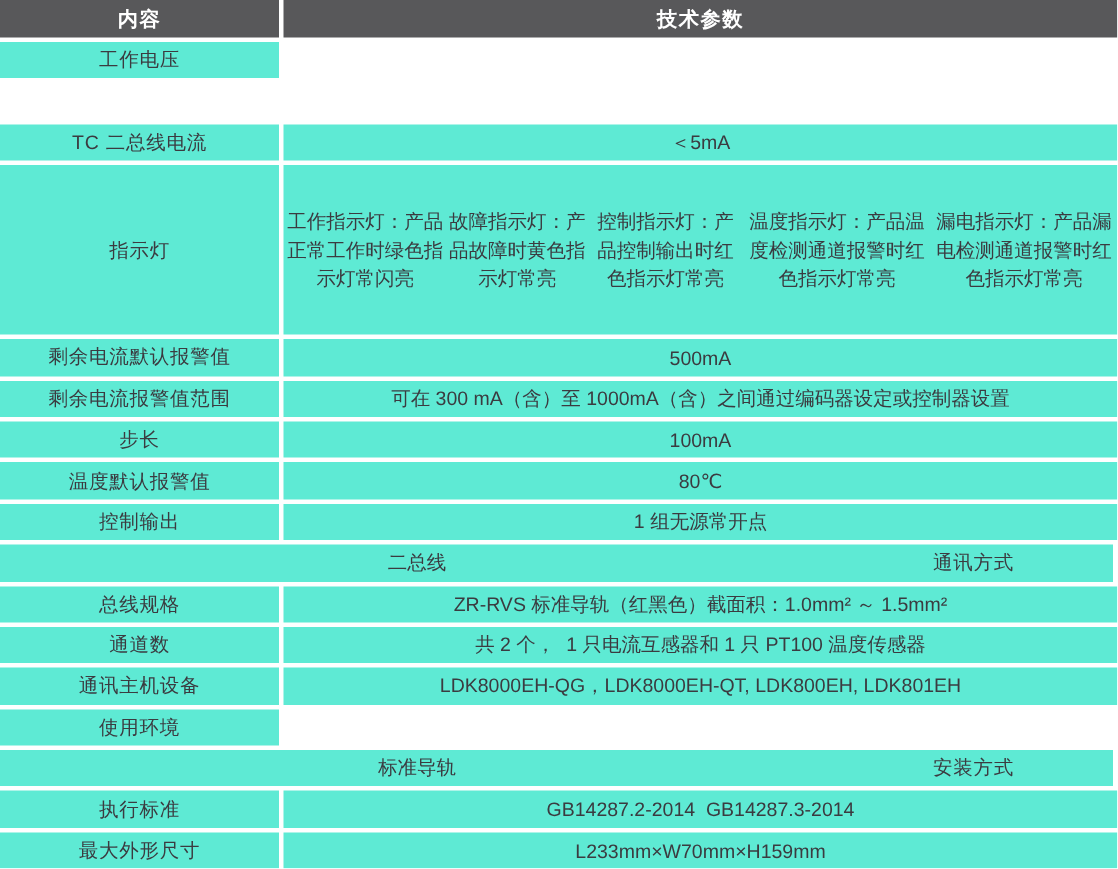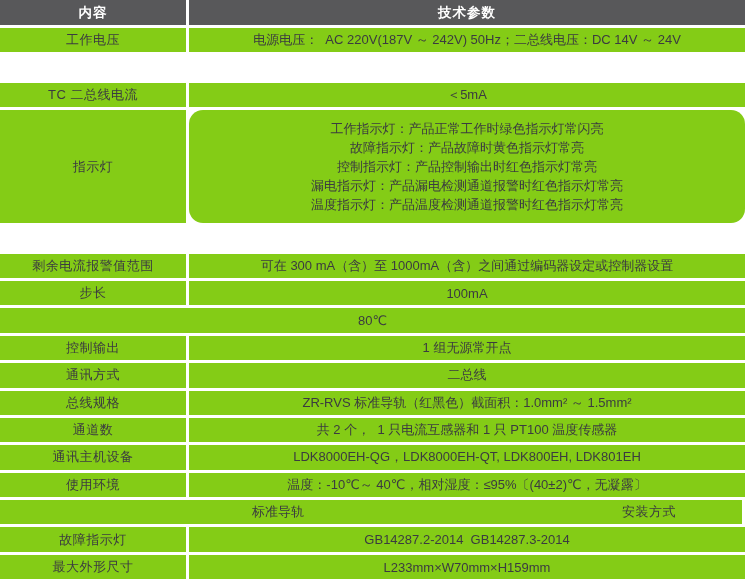--- a/index.html
+++ b/index.html
@@ -17,136 +17,136 @@
   }
   .row {
     display: flex;
     flex-direction: row;
     margin-top: 3px;
   }
   .row-header { margin-top: 0; height: 25px; }
   .row-normal { height: 24.4px; }
   .row-tall   { height: 113px; }
   .cell {
-    background: #84cc16;
+    background: #5eead4;
     color: #3b3b40;
     font-size: 13px;
     display: flex;
     align-items: center;
     justify-content: center;
     text-align: center;
     white-space: pre-wrap;
     overflow: hidden;
   }
   .label-cell { width: 186px; flex: 0 0 186px; margin-right: 3px; letter-spacing: 0.5px; }
   .value-cell { flex: 1 1 auto; }
   .row-header .cell {
     background: #58585a;
     color: #ffffff;
     font-weight: bold;
     font-size: 13.5px;
     letter-spacing: 1px;
   }
   .lines {
-    flex-direction: column;
-    justify-content: center;
+    flex-direction: row;
+    justify-content: flex-start;
     line-height: 19px;
-    border-radius: 14px;
   }
   .lines span { display: block; }
 </style>
 </head>
 <body>
 
 <div class="page">
   <div class="spec-table">
 
     <div class="row row-header">
       <div class="cell label-cell">内容</div>
       <div class="cell value-cell">技术参数</div>
     </div>
 
     <div class="row row-normal">
       <div class="cell label-cell">工作电压</div>
-      <div class="cell value-cell">电源电压：  AC 220V(187V ～ 242V) 50Hz；二总线电压：DC 14V ～ 24V</div>
     </div>
 
     <div class="row row-normal">
     </div>
 
     <div class="row row-normal">
       <div class="cell label-cell">TC 二总线电流</div>
       <div class="cell value-cell">＜5mA</div>
     </div>
 
     <div class="row row-tall">
       <div class="cell label-cell">指示灯</div>
       <div class="cell value-cell lines">
         <span>工作指示灯：产品正常工作时绿色指示灯常闪亮</span>
         <span>故障指示灯：产品故障时黄色指示灯常亮</span>
         <span>控制指示灯：产品控制输出时红色指示灯常亮</span>
+        <span>温度指示灯：产品温度检测通道报警时红色指示灯常亮</span>
         <span>漏电指示灯：产品漏电检测通道报警时红色指示灯常亮</span>
-        <span>温度指示灯：产品温度检测通道报警时红色指示灯常亮</span>
       </div>
     </div>
 
     <div class="row row-normal">
+      <div class="cell label-cell">剩余电流默认报警值</div>
+      <div class="cell value-cell">500mA</div>
     </div>
 
     <div class="row row-normal">
       <div class="cell label-cell">剩余电流报警值范围</div>
       <div class="cell value-cell">可在 300 mA（含）至 1000mA（含）之间通过编码器设定或控制器设置</div>
     </div>
 
     <div class="row row-normal">
       <div class="cell label-cell">步长</div>
       <div class="cell value-cell">100mA</div>
     </div>
 
     <div class="row row-normal">
+      <div class="cell label-cell">温度默认报警值</div>
       <div class="cell value-cell">80℃</div>
     </div>
 
     <div class="row row-normal">
       <div class="cell label-cell">控制输出</div>
       <div class="cell value-cell">1 组无源常开点</div>
     </div>
 
     <div class="row row-normal">
+      <div class="cell value-cell">二总线</div>
       <div class="cell label-cell">通讯方式</div>
-      <div class="cell value-cell">二总线</div>
     </div>
 
     <div class="row row-normal">
       <div class="cell label-cell">总线规格</div>
       <div class="cell value-cell">ZR-RVS 标准导轨（红黑色）截面积：1.0mm² ～ 1.5mm²</div>
     </div>
 
     <div class="row row-normal">
       <div class="cell label-cell">通道数</div>
       <div class="cell value-cell">共 2 个，  1 只电流互感器和 1 只 PT100 温度传感器</div>
     </div>
 
     <div class="row row-normal">
       <div class="cell label-cell">通讯主机设备</div>
       <div class="cell value-cell">LDK8000EH-QG，LDK8000EH-QT, LDK800EH, LDK801EH</div>
     </div>
 
     <div class="row row-normal">
       <div class="cell label-cell">使用环境</div>
-      <div class="cell value-cell">温度：-10℃～ 40℃，相对湿度：≤95%〔(40±2)℃，无凝露〕</div>
     </div>
 
     <div class="row row-normal">
       <div class="cell value-cell">标准导轨</div>
       <div class="cell label-cell">安装方式</div>
     </div>
 
     <div class="row row-normal">
-      <div class="cell label-cell">故障指示灯</div>
+      <div class="cell label-cell">执行标准</div>
       <div class="cell value-cell">GB14287.2-2014  GB14287.3-2014</div>
     </div>
 
     <div class="row row-normal">
       <div class="cell label-cell">最大外形尺寸</div>
       <div class="cell value-cell">L233mm×W70mm×H159mm</div>
     </div>
 
   </div>
 </div>

